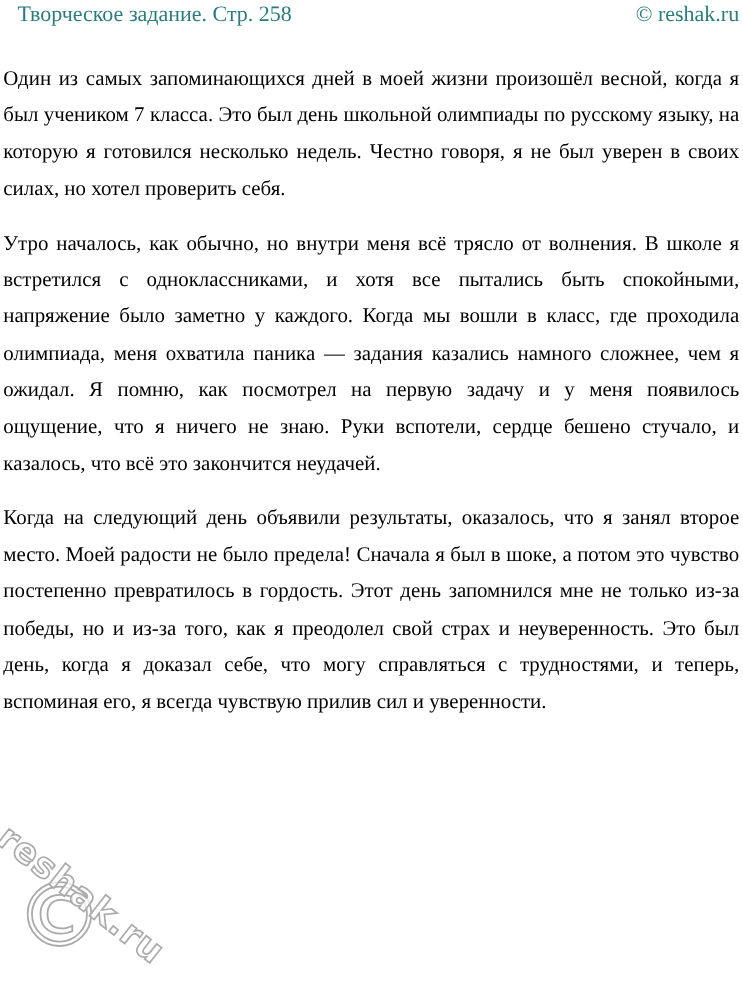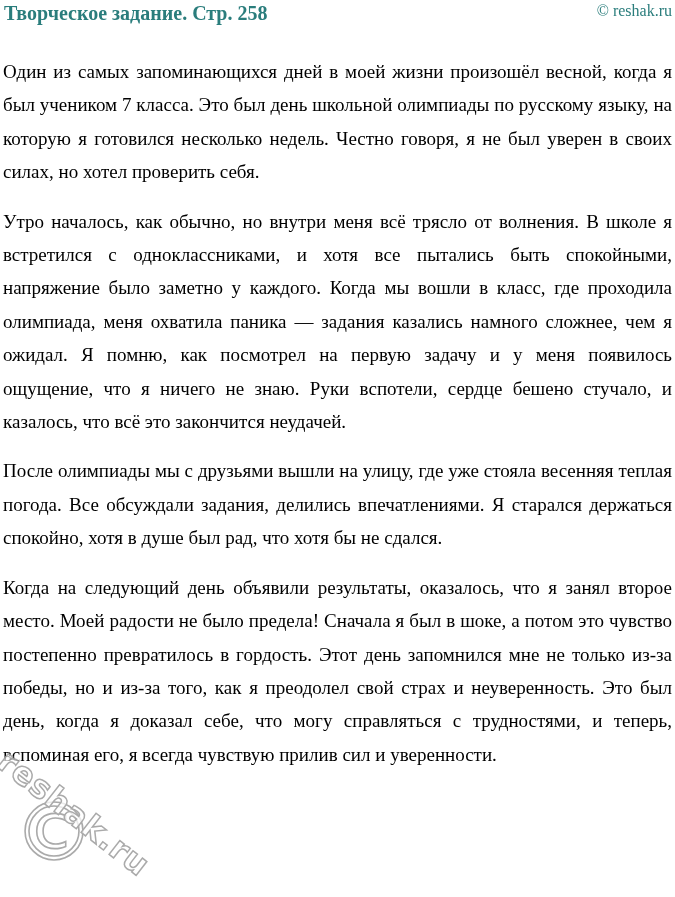--- a/index.html
+++ b/index.html
@@ -24,26 +24,27 @@
     position: absolute;
     top: 2px;
     left: 4px;
     right: 3px;
     display: flex;
     justify-content: space-between;
     align-items: flex-start;
   }
   .page-title {
     font-size: 20px;
-    font-weight: bold;
+    font-weight: normal;
     color: var(--color-accent);
     font-family: "Liberation Serif", "DejaVu Serif", serif;
+    margin-left: 12px;
   }
   .site-logo {
-    font-size: 16px;
+    font-size: 20px;
     font-weight: normal;
     color: var(--color-accent);
     text-decoration: none;
     font-family: "Liberation Serif", "DejaVu Serif", serif;
     white-space: nowrap;
   }
   .essay {
     position: absolute;
     top: 39px;
     left: 3px;
@@ -95,21 +96,20 @@
 <div class="page">
 
   <div class="page-header">
     <h1 class="page-title">Творческое задание. Стр. 258</h1>
     <a class="site-logo" href="#">© reshak.ru</a>
   </div>
 
   <article class="essay">
     <p>Один из самых запоминающихся дней в моей жизни произошёл весной, когда я был учеником 7 класса. Это был день школьной олимпиады по русскому языку, на которую я готовился несколько недель. Честно говоря, я не был уверен в своих силах, но хотел проверить себя.</p>
     <p>Утро началось, как обычно, но внутри меня всё трясло от волнения. В школе я встретился с одноклассниками, и хотя все пытались быть спокойными, напряжение было заметно у каждого. Когда мы вошли в класс, где проходила олимпиада, меня охватила паника — задания казались намного сложнее, чем я ожидал. Я помню, как посмотрел на первую задачу и у меня появилось ощущение, что я ничего не знаю. Руки вспотели, сердце бешено стучало, и казалось, что всё это закончится неудачей.</p>
-    <p>После олимпиады мы с друзьями вышли на улицу, где уже стояла весенняя теплая погода. Все обсуждали задания, делились впечатлениями. Я старался держаться спокойно, хотя в душе был рад, что хотя бы не сдался.</p>
     <p>Когда на следующий день объявили результаты, оказалось, что я занял второе место. Моей радости не было предела! Сначала я был в шоке, а потом это чувство постепенно превратилось в гордость. Этот день запомнился мне не только из-за победы, но и из-за того, как я преодолел свой страх и неуверенность. Это был день, когда я доказал себе, что могу справляться с трудностями, и теперь, вспоминая его, я всегда чувствую прилив сил и уверенности.</p>
   </article>
 
   <div class="watermark">
     <span class="wm-copyright">©</span>
     <span class="wm-text">reshak.ru</span>
   </div>
 
 </div>
 

